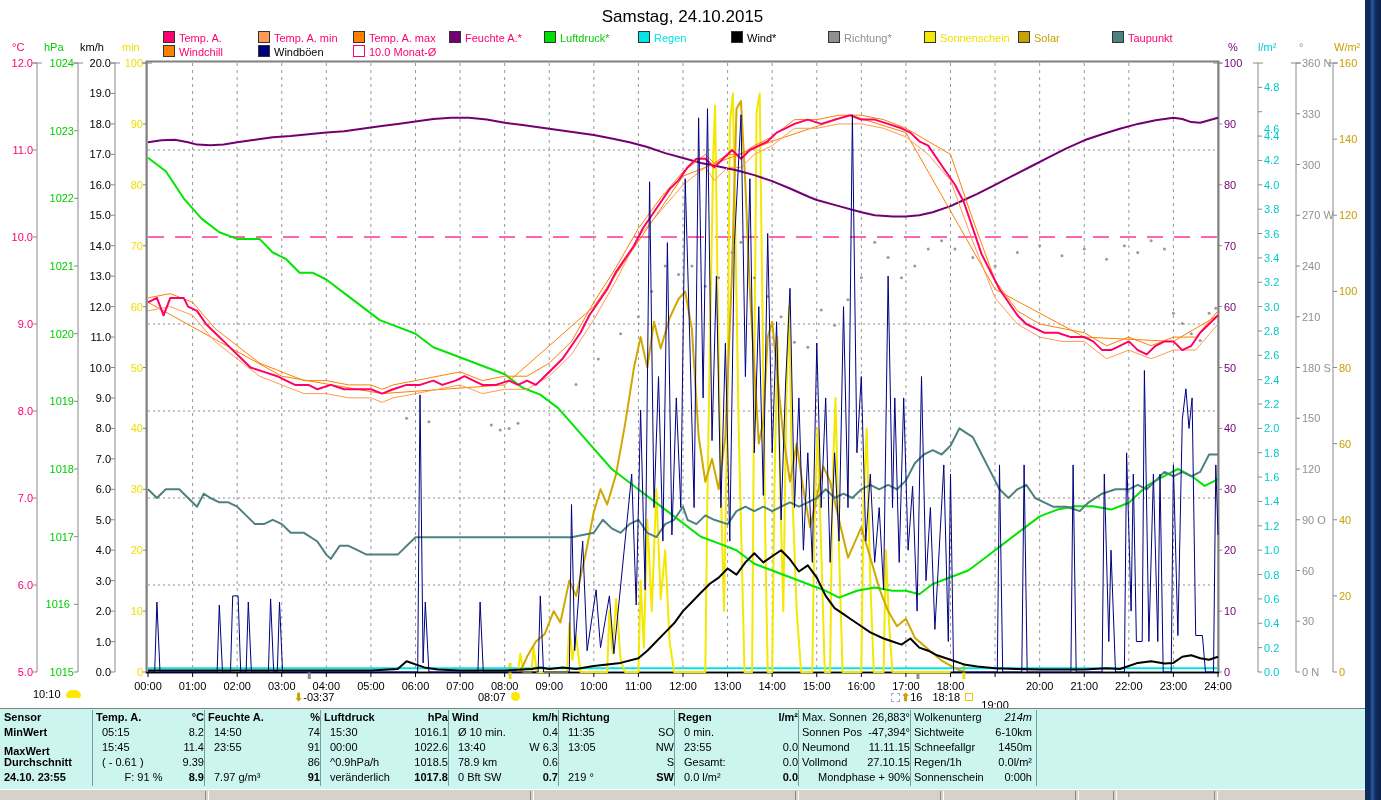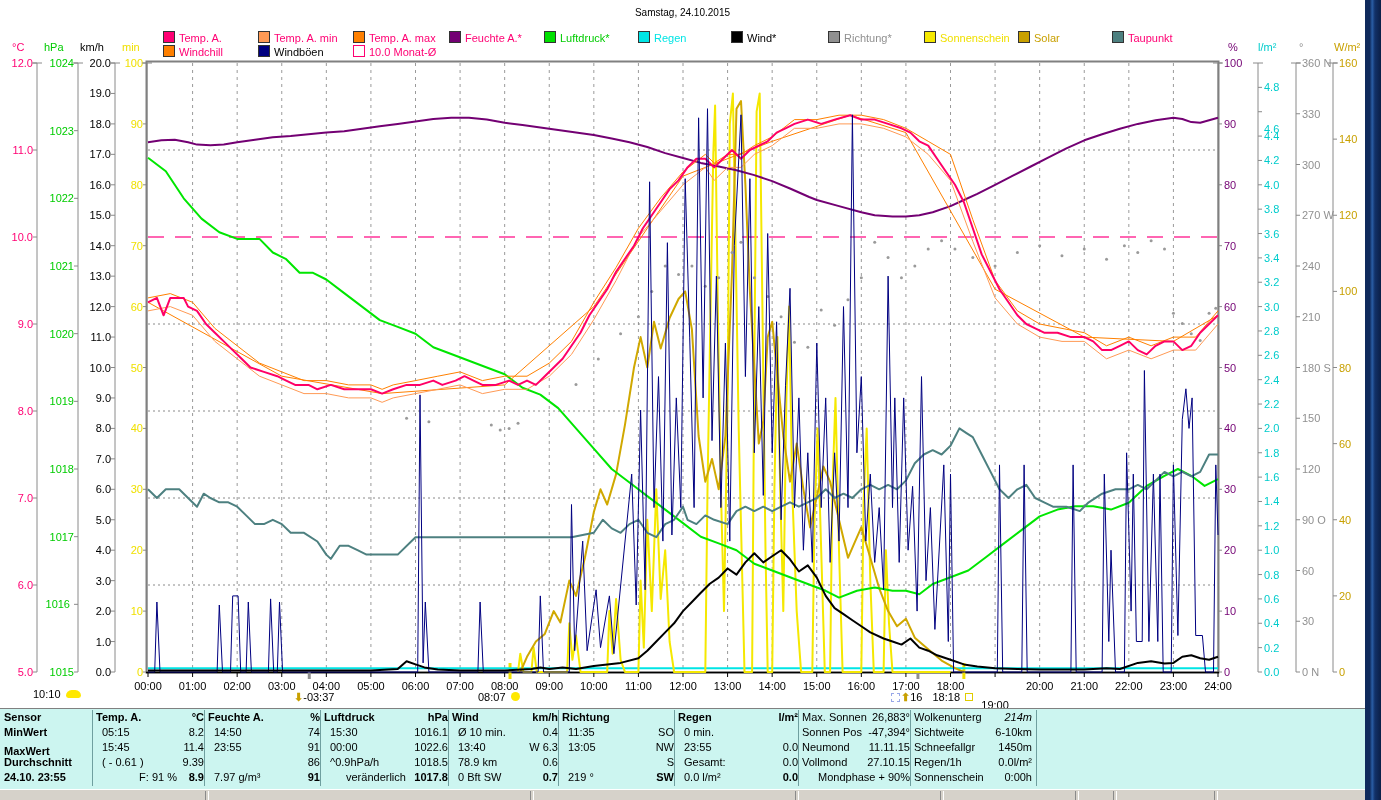--- a/index.html
+++ b/index.html
@@ -1,18 +1,18 @@
 <!DOCTYPE html>
 <html><head>
 <meta charset="utf-8">
 <style>
   html,body{margin:0;padding:0;background:#fff;width:1381px;height:800px;overflow:hidden;
     font-family:"Liberation Sans",sans-serif;}
   .screen{position:relative;width:1381px;height:800px;background:#fff;}
-  .title{position:absolute;top:7px;left:0;width:1365px;text-align:center;font-size:10px;color:#000;}
+  .title{position:absolute;top:7px;left:0;width:1365px;text-align:center;font-size:17px;color:#000;}
   .axlab{position:absolute;font-size:11px;line-height:11px;white-space:nowrap;}
   .axlab.r{text-align:right;}
   .unitlab{position:absolute;font-size:11px;line-height:11px;white-space:nowrap;}
   .legend-item{position:absolute;height:13px;font-size:11px;line-height:12px;white-space:nowrap;}
   .legend-item .sw{display:inline-block;width:10px;height:10px;margin-right:4px;vertical-align:-1px;border:1px solid #333;}
   .xlab{position:absolute;font-size:11px;line-height:12px;width:44px;text-align:center;color:#000;}
   .ann{position:absolute;font-size:11px;line-height:12px;color:#000;white-space:nowrap;text-align:right;}
   .arrow{color:#c8a000;font-weight:bold;}
   .sunblob{display:inline-block;width:15px;height:8px;background:#ffe800;border-radius:7px 7px 3px 3px;margin-left:5px;}
   .sundot{display:inline-block;width:9px;height:9px;border-radius:50%;background:#ffe800;margin-left:5px;}
@@ -463,40 +463,40 @@
       <span class="tcell b" style="left: 4px; top: 47px; width: 88px; text-align: left;">Durchschnitt</span>
       <span class="tcell b" style="left: 4px; top: 62px; width: 88px; text-align: left;">24.10. 23:55</span>
       <span class="tcell b" style="left: 96px; top: 2px; width: 66.96px; text-align: left;">Temp. A.</span>
       <span class="tcell b" style="left: 155.4px; top: 2px; width: 48.6px; text-align: right;">°C</span>
       <span class="tcell" style="left: 102px; top: 17px; width: 66.96px; text-align: left;">05:15</span>
       <span class="tcell" style="left: 155.4px; top: 17px; width: 48.6px; text-align: right;">8.2</span>
       <span class="tcell" style="left: 102px; top: 32px; width: 66.96px; text-align: left;">15:45</span>
       <span class="tcell" style="left: 155.4px; top: 32px; width: 48.6px; text-align: right;">11.4</span>
       <span class="tcell" style="left: 102px; top: 47px; width: 66.96px; text-align: left;">( - 0.61 )</span>
       <span class="tcell" style="left: 155.4px; top: 47px; width: 48.6px; text-align: right;">9.39</span>
-      <span class="tcell" style="left: 102px; top: 62px; width: 66.96px; text-align: right; padding-left: 8px;">F: 91 %</span>
+      <span class="tcell" style="left: 102px; top: 62px; width: 66.96px; text-align: center; padding-left: 8px;">F: 91 %</span>
       <span class="tcell b" style="left: 155.4px; top: 62px; width: 48.6px; text-align: right;">8.9</span>
       <span class="tcell b" style="left: 208px; top: 2px; width: 69.44px; text-align: left;">Feuchte A.</span>
       <span class="tcell b" style="left: 269.6px; top: 2px; width: 50.4px; text-align: right;">%</span>
       <span class="tcell" style="left: 214px; top: 17px; width: 69.44px; text-align: left;">14:50</span>
       <span class="tcell" style="left: 269.6px; top: 17px; width: 50.4px; text-align: right;">74</span>
       <span class="tcell" style="left: 214px; top: 32px; width: 69.44px; text-align: left;">23:55</span>
       <span class="tcell" style="left: 269.6px; top: 32px; width: 50.4px; text-align: right;">91</span>
       <span class="tcell" style="left: 269.6px; top: 47px; width: 50.4px; text-align: right;">86</span>
       <span class="tcell" style="left: 214px; top: 62px; width: 69.44px; text-align: left;">7.97 g/m³</span>
       <span class="tcell b" style="left: 269.6px; top: 62px; width: 50.4px; text-align: right;">91</span>
       <span class="tcell b" style="left: 324px; top: 2px; width: 76.88px; text-align: left;">Luftdruck</span>
       <span class="tcell b" style="left: 392.2px; top: 2px; width: 55.8px; text-align: right;">hPa</span>
       <span class="tcell" style="left: 330px; top: 17px; width: 76.88px; text-align: left;">15:30</span>
       <span class="tcell" style="left: 392.2px; top: 17px; width: 55.8px; text-align: right;">1016.1</span>
       <span class="tcell" style="left: 330px; top: 32px; width: 76.88px; text-align: left;">00:00</span>
       <span class="tcell" style="left: 392.2px; top: 32px; width: 55.8px; text-align: right;">1022.6</span>
       <span class="tcell" style="left: 330px; top: 47px; width: 76.88px; text-align: left;">^0.9hPa/h</span>
       <span class="tcell" style="left: 392.2px; top: 47px; width: 55.8px; text-align: right;">1018.5</span>
-      <span class="tcell" style="left: 330px; top: 62px; width: 76.88px; text-align: left; margin-left: 16px;">veränderlich</span>
+      <span class="tcell" style="left: 330px; top: 62px; width: 76.88px; text-align: left;">veränderlich</span>
       <span class="tcell b" style="left: 392.2px; top: 62px; width: 55.8px; text-align: right;">1017.8</span>
       <span class="tcell b" style="left: 452px; top: 2px; width: 65.72px; text-align: left;">Wind</span>
       <span class="tcell b" style="left: 510.3px; top: 2px; width: 47.7px; text-align: right;">km/h</span>
       <span class="tcell" style="left: 458px; top: 17px; width: 65.72px; text-align: left;">Ø 10 min.</span>
       <span class="tcell" style="left: 510.3px; top: 17px; width: 47.7px; text-align: right;">0.4</span>
       <span class="tcell" style="left: 458px; top: 32px; width: 65.72px; text-align: left;">13:40</span>
       <span class="tcell" style="left: 510.3px; top: 32px; width: 47.7px; text-align: right;">W 6.3</span>
       <span class="tcell" style="left: 458px; top: 47px; width: 65.72px; text-align: left;">78.9 km</span>
       <span class="tcell" style="left: 510.3px; top: 47px; width: 47.7px; text-align: right;">0.6</span>
       <span class="tcell" style="left: 458px; top: 62px; width: 65.72px; text-align: left;">0 Bft SW</span>

